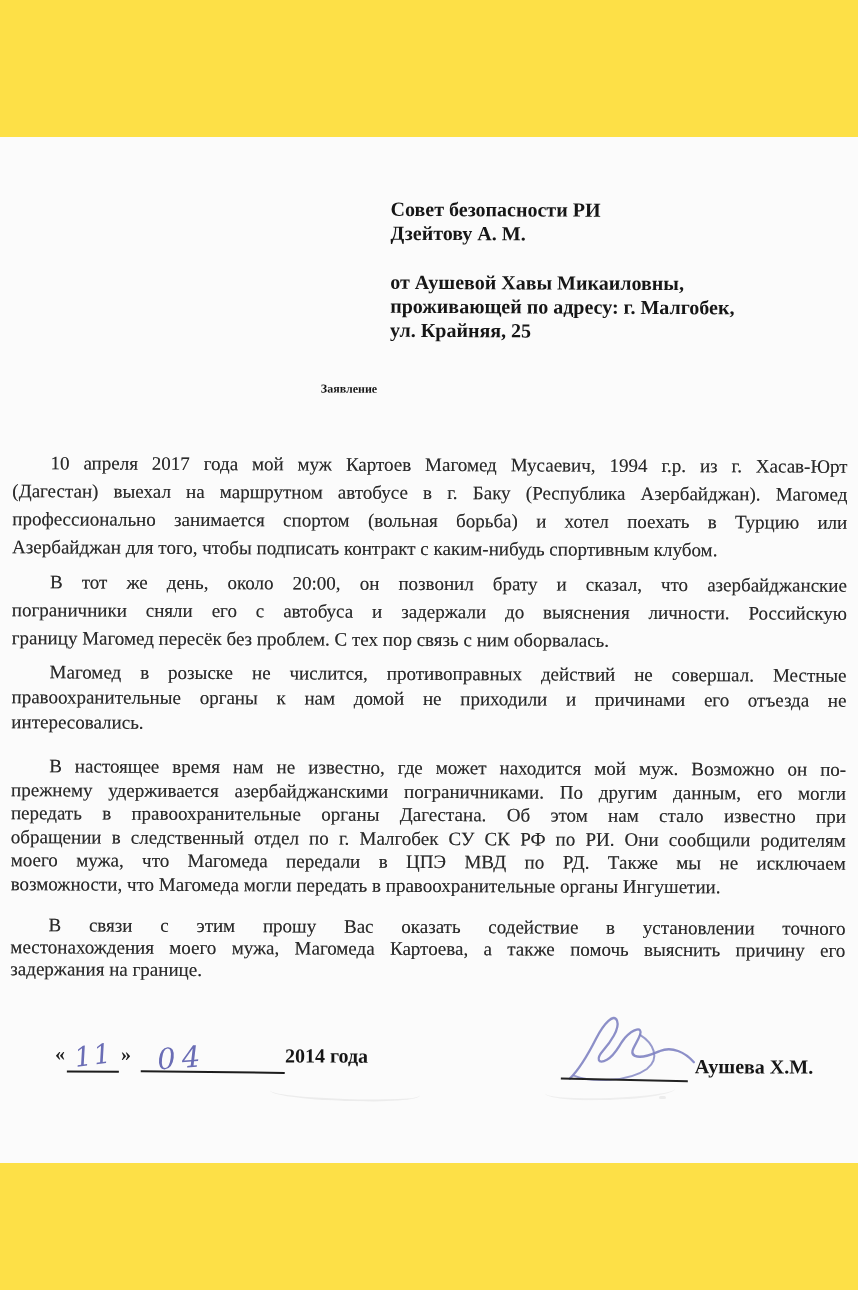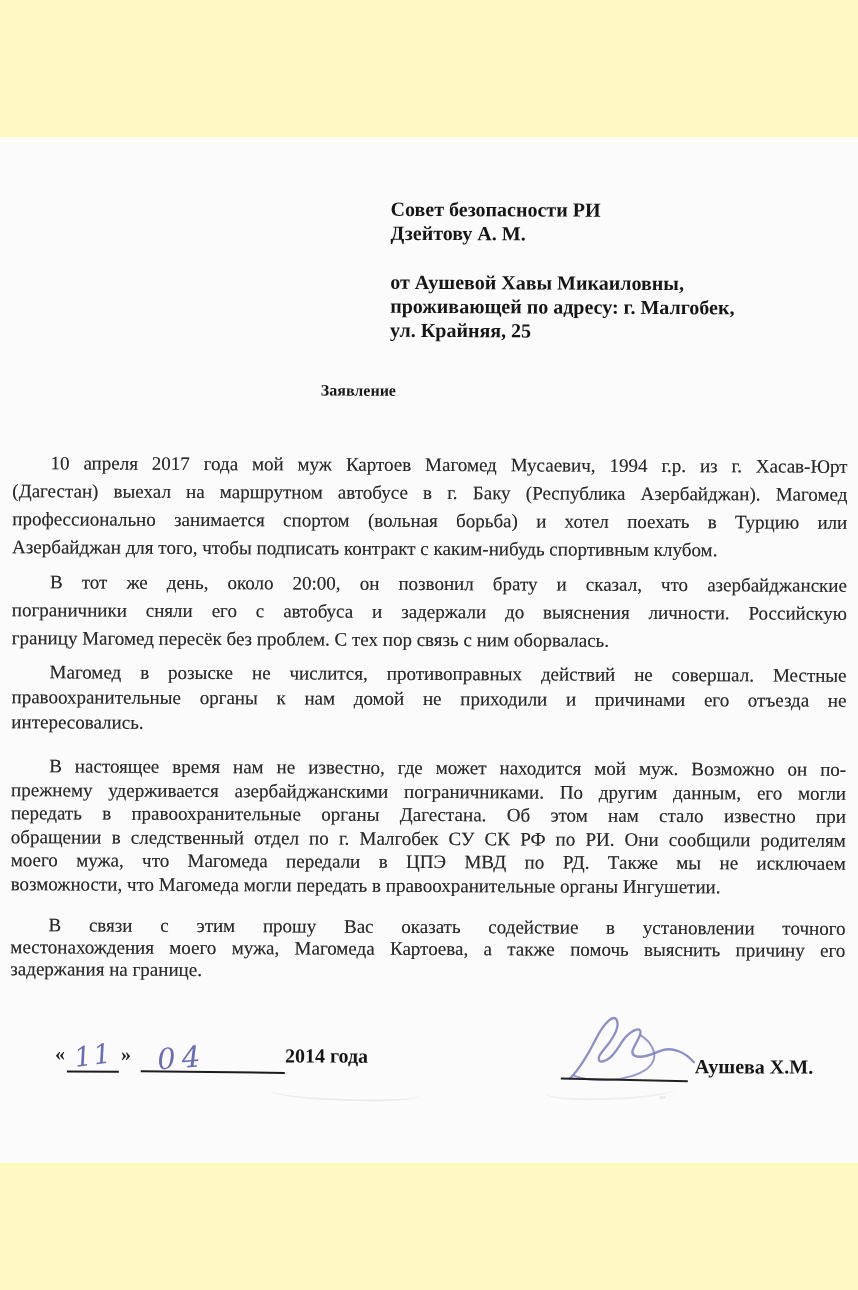--- a/index.html
+++ b/index.html
@@ -1,19 +1,19 @@
 <!DOCTYPE html>
 <html style="--ink: #6a6db5; --paper: #fbfbfb;"><head>
 <meta charset="utf-8">
 <style>
   html,body{margin:0;padding:0;background:#ffffff;}
   .page{
     position:relative;
     width:858px;height:1290px;
-    background:#fef9c3;
+    background:#fde047;
     overflow:hidden;
     font-family:"Liberation Serif","DejaVu Serif",serif;
     color:#2b2b2b;
   }
   .scan-band{
     position:absolute;left:0;top:137px;width:858px;height:1026px;
     background:var(--paper,#fbfbfb);
   }
   .tilt{
     position:absolute;left:0;top:0;width:858px;height:1290px;
@@ -22,21 +22,21 @@
   
   .addr{
     position:absolute;left:389px;top:197px;width:420px;
     font-weight:bold;font-size:20px;color:#161616;
   }
   .addr-line{line-height:24px;}
   .sender{margin-top:25px;}
   
   .doc-title{
     position:absolute;left:320px;top:382px;
-    font-weight:bold;font-size:16px;color:#161616;
+    font-weight:bold;font-size:12px;color:#161616;
   }
   
   .body-text{
     position:absolute;left:12px;top:451px;width:835px;
     font-size:19px;color:#2b2b2b;
     text-shadow:0 0 0.3px rgba(40,40,40,0.55);
   }
   .ln{
     display:block;
     text-align:justify;

